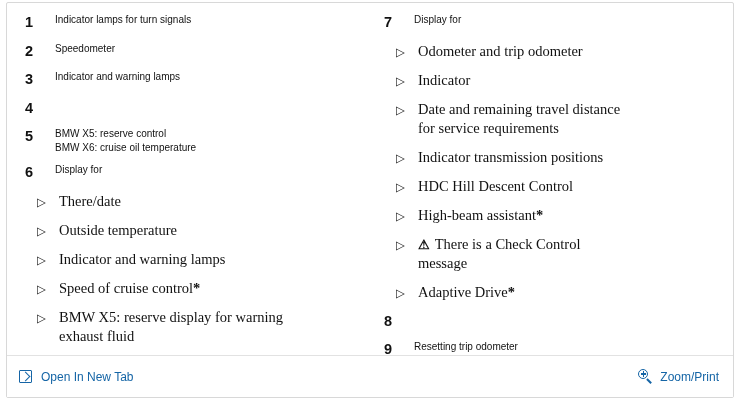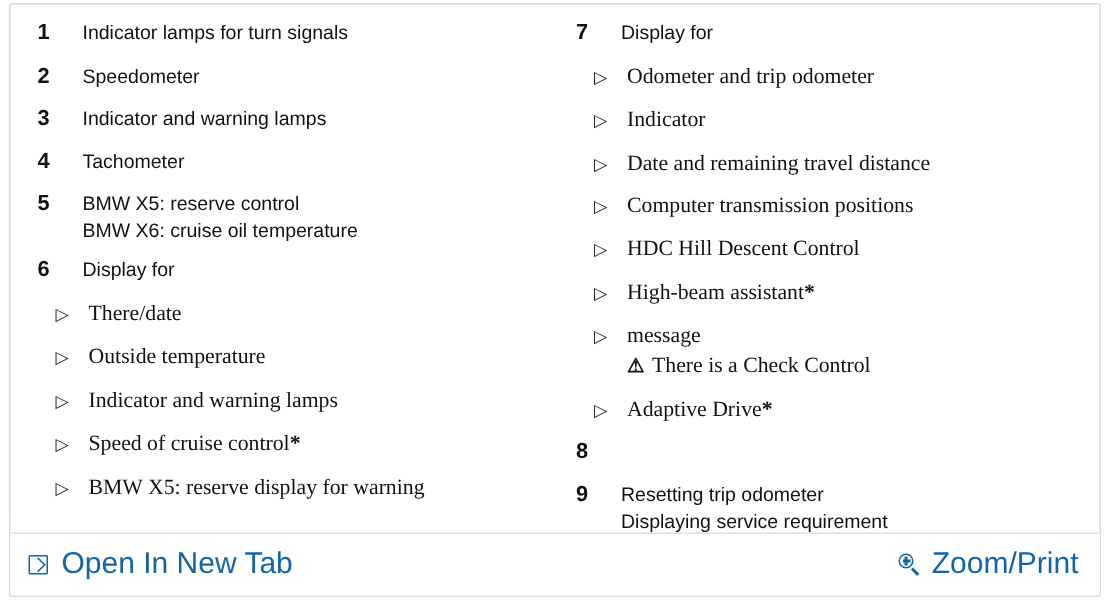--- a/index.html
+++ b/index.html
@@ -52,21 +52,21 @@
   .num {
     width: 30px;
     flex: 0 0 30px;
     text-align: left;
     font-weight: bold;
     font-size: 14.5px;
     color: #111111;
     line-height: 1.35;
   }
   .txt {
-    font-size: 13px;
+    font-size: 10px;
     color: #111111;
     line-height: 1.35;
   }
   .txt .line { display: block; }
 
   .sublist { margin-top: 7px; }
   .subrow {
     display: flex;
     flex-direction: row;
     align-items: flex-start;
@@ -102,24 +102,24 @@
     height: 42px;
     border-top: 1px solid #e2e2e2;
     background: #ffffff;
     display: flex;
     align-items: center;
     justify-content: space-between;
     padding: 0 14px 0 12px;
   }
   .footer-link {
     display: flex;
-    align-items: center;
+    align-items: flex-end;
     gap: 7px;
     color: #1565a6;
-    font-size: 20px;
+    font-size: 12px;
     cursor: pointer;
     text-decoration: none;
   }
   .newtab-icon {
     display: inline-block;
     width: 15px; height: 15px;
     position: relative;
   }
   .newtab-icon .box {
     position: absolute; left: 0; top: 1px;
@@ -182,23 +182,20 @@
             </div>
           </div>
           <div class="row">
             <div class="num">3</div>
             <div class="txt">
               <span class="line">Indicator and warning lamps</span>
             </div>
           </div>
           <div class="row">
             <div class="num">4</div>
-            <div class="txt">
-              <span class="line">Tachometer</span>
-            </div>
           </div>
           <div class="row">
             <div class="num">5</div>
             <div class="txt">
               <span class="line">BMW X5: reserve control</span>
               <span class="line">BMW X6: cruise oil temperature</span>
             </div>
           </div>
           <div class="row">
             <div class="num">6</div>
@@ -228,20 +225,21 @@
             <div class="subrow">
               <div class="tri">▷</div>
               <div class="subtxt">
                 <span class="line">Speed of cruise control<span class="star">*</span></span>
               </div>
             </div>
             <div class="subrow">
               <div class="tri">▷</div>
               <div class="subtxt">
                 <span class="line">BMW X5: reserve display for warning</span>
+                <span class="line">exhaust fluid</span>
               </div>
             </div>
           </div>
         </div>
       <div class="col right">
           <div class="row">
             <div class="num">7</div>
             <div class="txt">
               <span class="line">Display for</span>
             </div>
@@ -256,45 +254,46 @@
             <div class="subrow">
               <div class="tri">▷</div>
               <div class="subtxt">
                 <span class="line">Indicator</span>
               </div>
             </div>
             <div class="subrow">
               <div class="tri">▷</div>
               <div class="subtxt">
                 <span class="line">Date and remaining travel distance</span>
-              </div>
-            </div>
-            <div class="subrow">
-              <div class="tri">▷</div>
-              <div class="subtxt">
-                <span class="line">Computer transmission positions</span>
+                <span class="line">for service requirements</span>
+              </div>
+            </div>
+            <div class="subrow">
+              <div class="tri">▷</div>
+              <div class="subtxt">
+                <span class="line">Indicator transmission positions</span>
               </div>
             </div>
             <div class="subrow">
               <div class="tri">▷</div>
               <div class="subtxt">
                 <span class="line">HDC Hill Descent Control</span>
               </div>
             </div>
             <div class="subrow">
               <div class="tri">▷</div>
               <div class="subtxt">
                 <span class="line">High-beam assistant<span class="star">*</span></span>
               </div>
             </div>
             <div class="subrow">
               <div class="tri">▷</div>
               <div class="subtxt">
+                <span class="line"><span class="warn-glyph">⚠</span>There is a Check Control</span>
                 <span class="line">message</span>
-                <span class="line"><span class="warn-glyph">⚠</span>There is a Check Control</span>
               </div>
             </div>
             <div class="subrow">
               <div class="tri">▷</div>
               <div class="subtxt">
                 <span class="line">Adaptive Drive<span class="star">*</span></span>
               </div>
             </div>
           </div>
           <div class="row">

